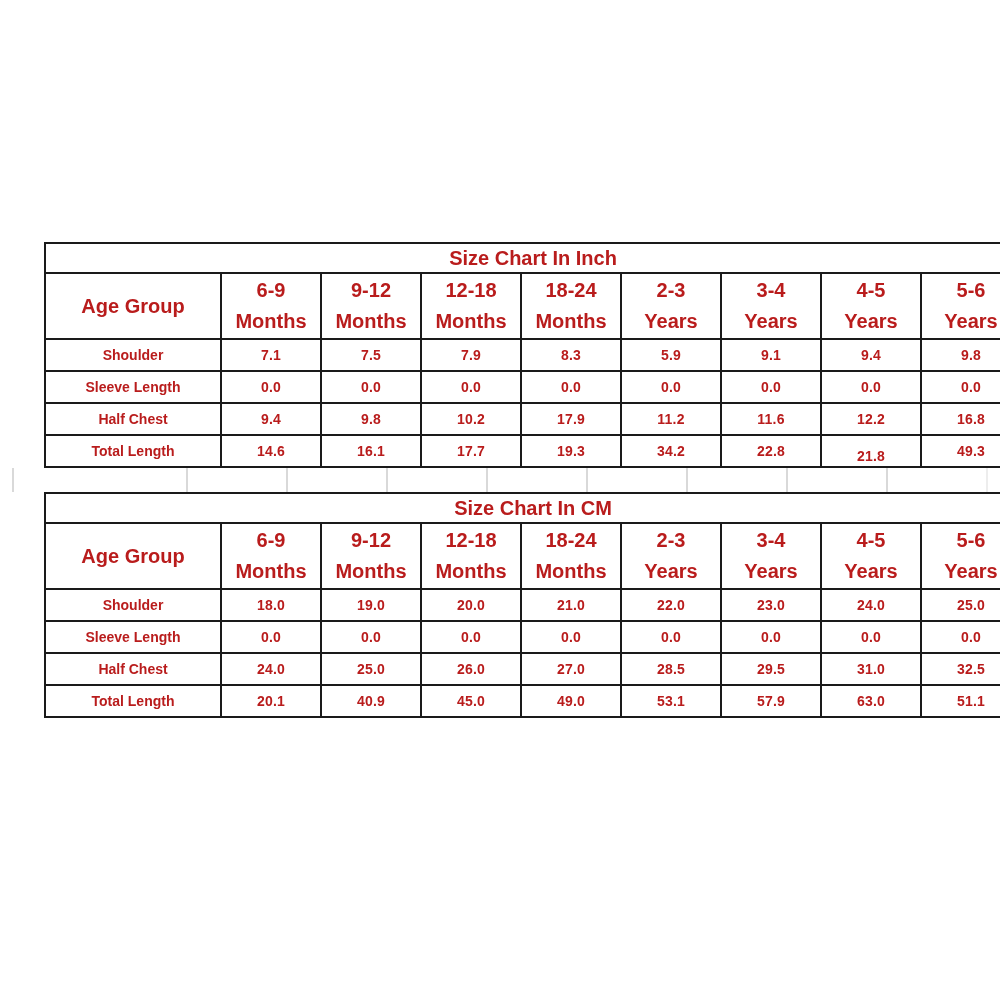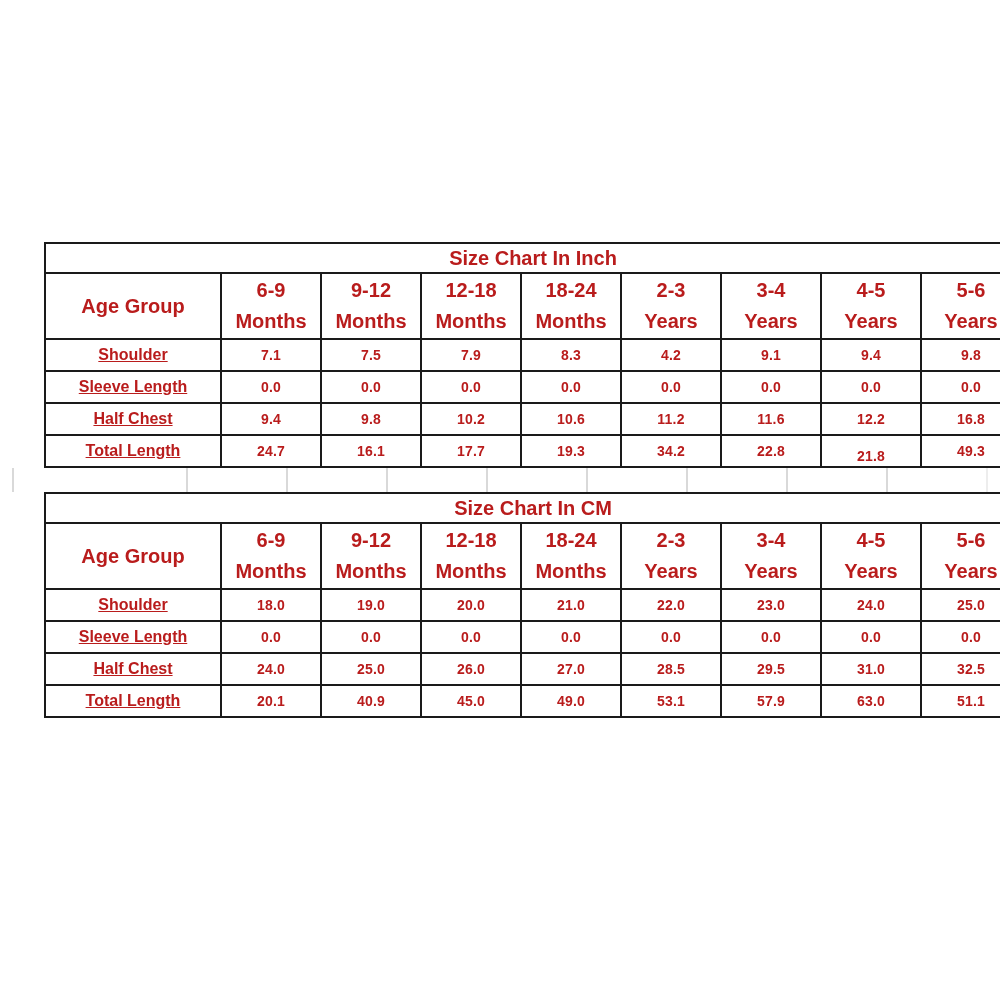--- a/index.html
+++ b/index.html
@@ -44,23 +44,22 @@
     font-size: 20px;
     font-weight: 700;
   }
   td.head-cell {
     height: 64px;
     font-size: 20px;
     font-weight: 700;
     line-height: 31px;
   }
   td.label-cell {
-    font-size: 16px;
-    font-weight: 700;
-    text-decoration: underline;
+    font-size: 14px;
+    font-weight: 700;
   }
   td.value-cell {
     font-size: 14px;
     font-weight: 700;
     letter-spacing: 0.2px;
   }
   tr.data-row {
     height: 32px;
   }
   
@@ -138,50 +137,50 @@
               <span data-name="column-header-line" style="display: block;">5-6</span>
               <span data-name="column-header-line" style="display: block;">Years</span>
             </td>
           </tr>
           <tr class="data-row" data-name="table-row">
             <td class="label-cell" data-name="row-label">Shoulder</td>
             <td class="value-cell" data-name="value-cell">7.1</td>
             <td class="value-cell" data-name="value-cell">7.5</td>
             <td class="value-cell" data-name="value-cell">7.9</td>
             <td class="value-cell" data-name="value-cell">8.3</td>
-            <td class="value-cell" data-name="value-cell">4.2</td>
+            <td class="value-cell" data-name="value-cell">5.9</td>
             <td class="value-cell" data-name="value-cell">9.1</td>
             <td class="value-cell" data-name="value-cell">9.4</td>
             <td class="value-cell" data-name="value-cell">9.8</td>
           </tr>
           <tr class="data-row" data-name="table-row">
             <td class="label-cell" data-name="row-label">Sleeve Length</td>
             <td class="value-cell" data-name="value-cell">0.0</td>
             <td class="value-cell" data-name="value-cell">0.0</td>
             <td class="value-cell" data-name="value-cell">0.0</td>
             <td class="value-cell" data-name="value-cell">0.0</td>
             <td class="value-cell" data-name="value-cell">0.0</td>
             <td class="value-cell" data-name="value-cell">0.0</td>
             <td class="value-cell" data-name="value-cell">0.0</td>
             <td class="value-cell" data-name="value-cell">0.0</td>
           </tr>
           <tr class="data-row" data-name="table-row">
             <td class="label-cell" data-name="row-label">Half Chest</td>
             <td class="value-cell" data-name="value-cell">9.4</td>
             <td class="value-cell" data-name="value-cell">9.8</td>
             <td class="value-cell" data-name="value-cell">10.2</td>
-            <td class="value-cell" data-name="value-cell">10.6</td>
+            <td class="value-cell" data-name="value-cell">17.9</td>
             <td class="value-cell" data-name="value-cell">11.2</td>
             <td class="value-cell" data-name="value-cell">11.6</td>
             <td class="value-cell" data-name="value-cell">12.2</td>
             <td class="value-cell" data-name="value-cell">16.8</td>
           </tr>
           <tr class="data-row" data-name="table-row">
             <td class="label-cell" data-name="row-label">Total Length</td>
-            <td class="value-cell" data-name="value-cell">24.7</td>
+            <td class="value-cell" data-name="value-cell">14.6</td>
             <td class="value-cell" data-name="value-cell">16.1</td>
             <td class="value-cell" data-name="value-cell">17.7</td>
             <td class="value-cell" data-name="value-cell">19.3</td>
             <td class="value-cell" data-name="value-cell">34.2</td>
             <td class="value-cell" data-name="value-cell">22.8</td>
             <td class="value-cell" data-name="value-cell">21.8</td>
             <td class="value-cell" data-name="value-cell">49.3</td>
           </tr>
         </tbody>
       </table>

